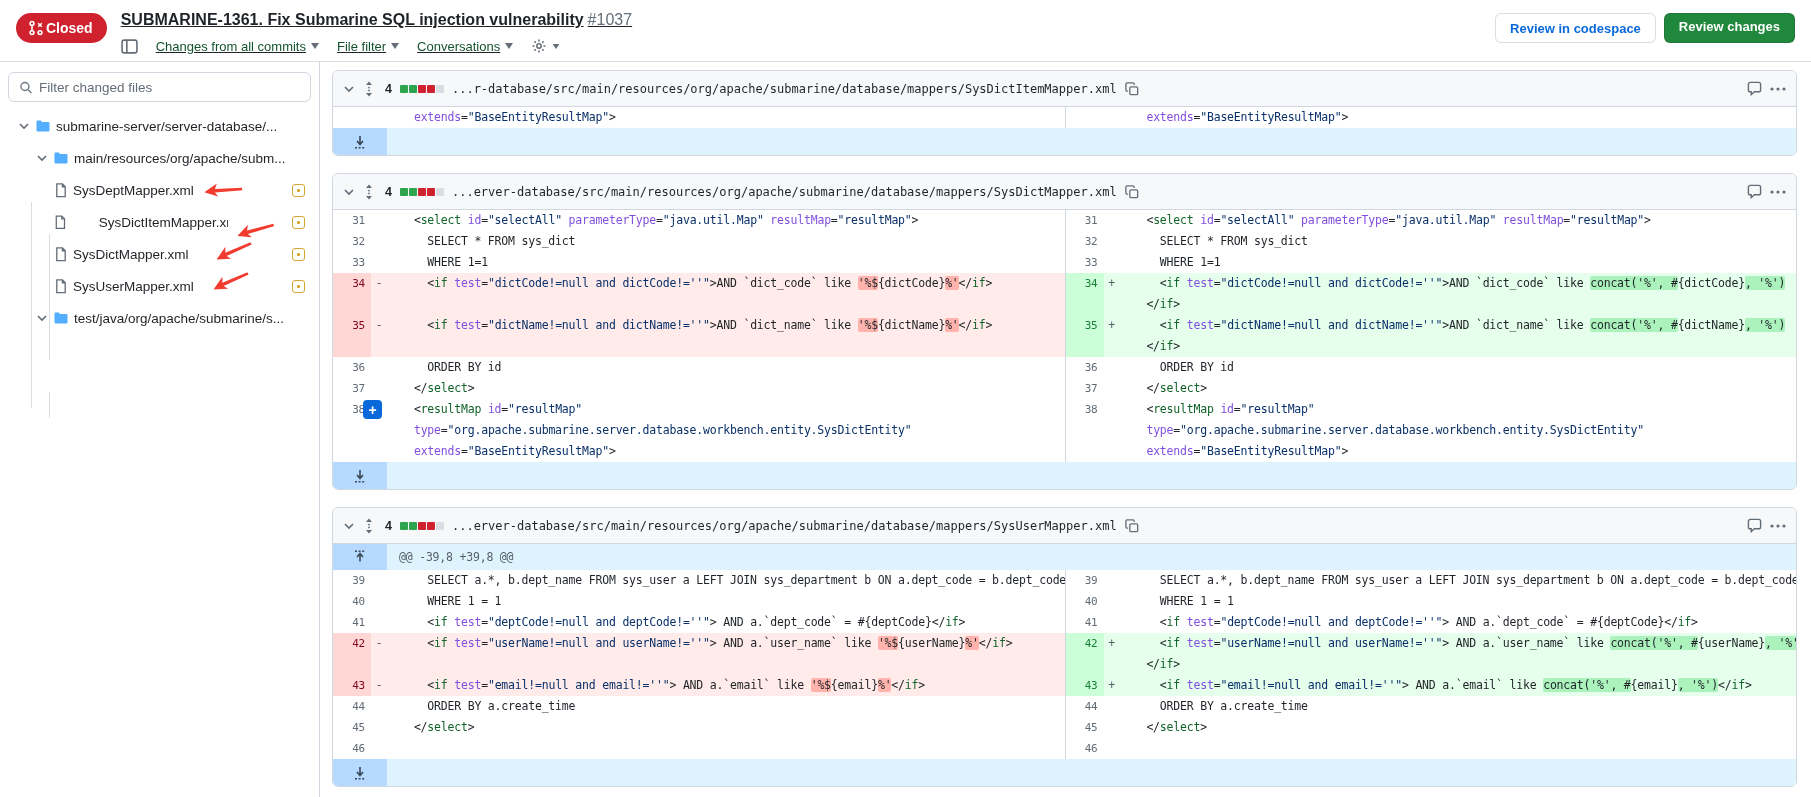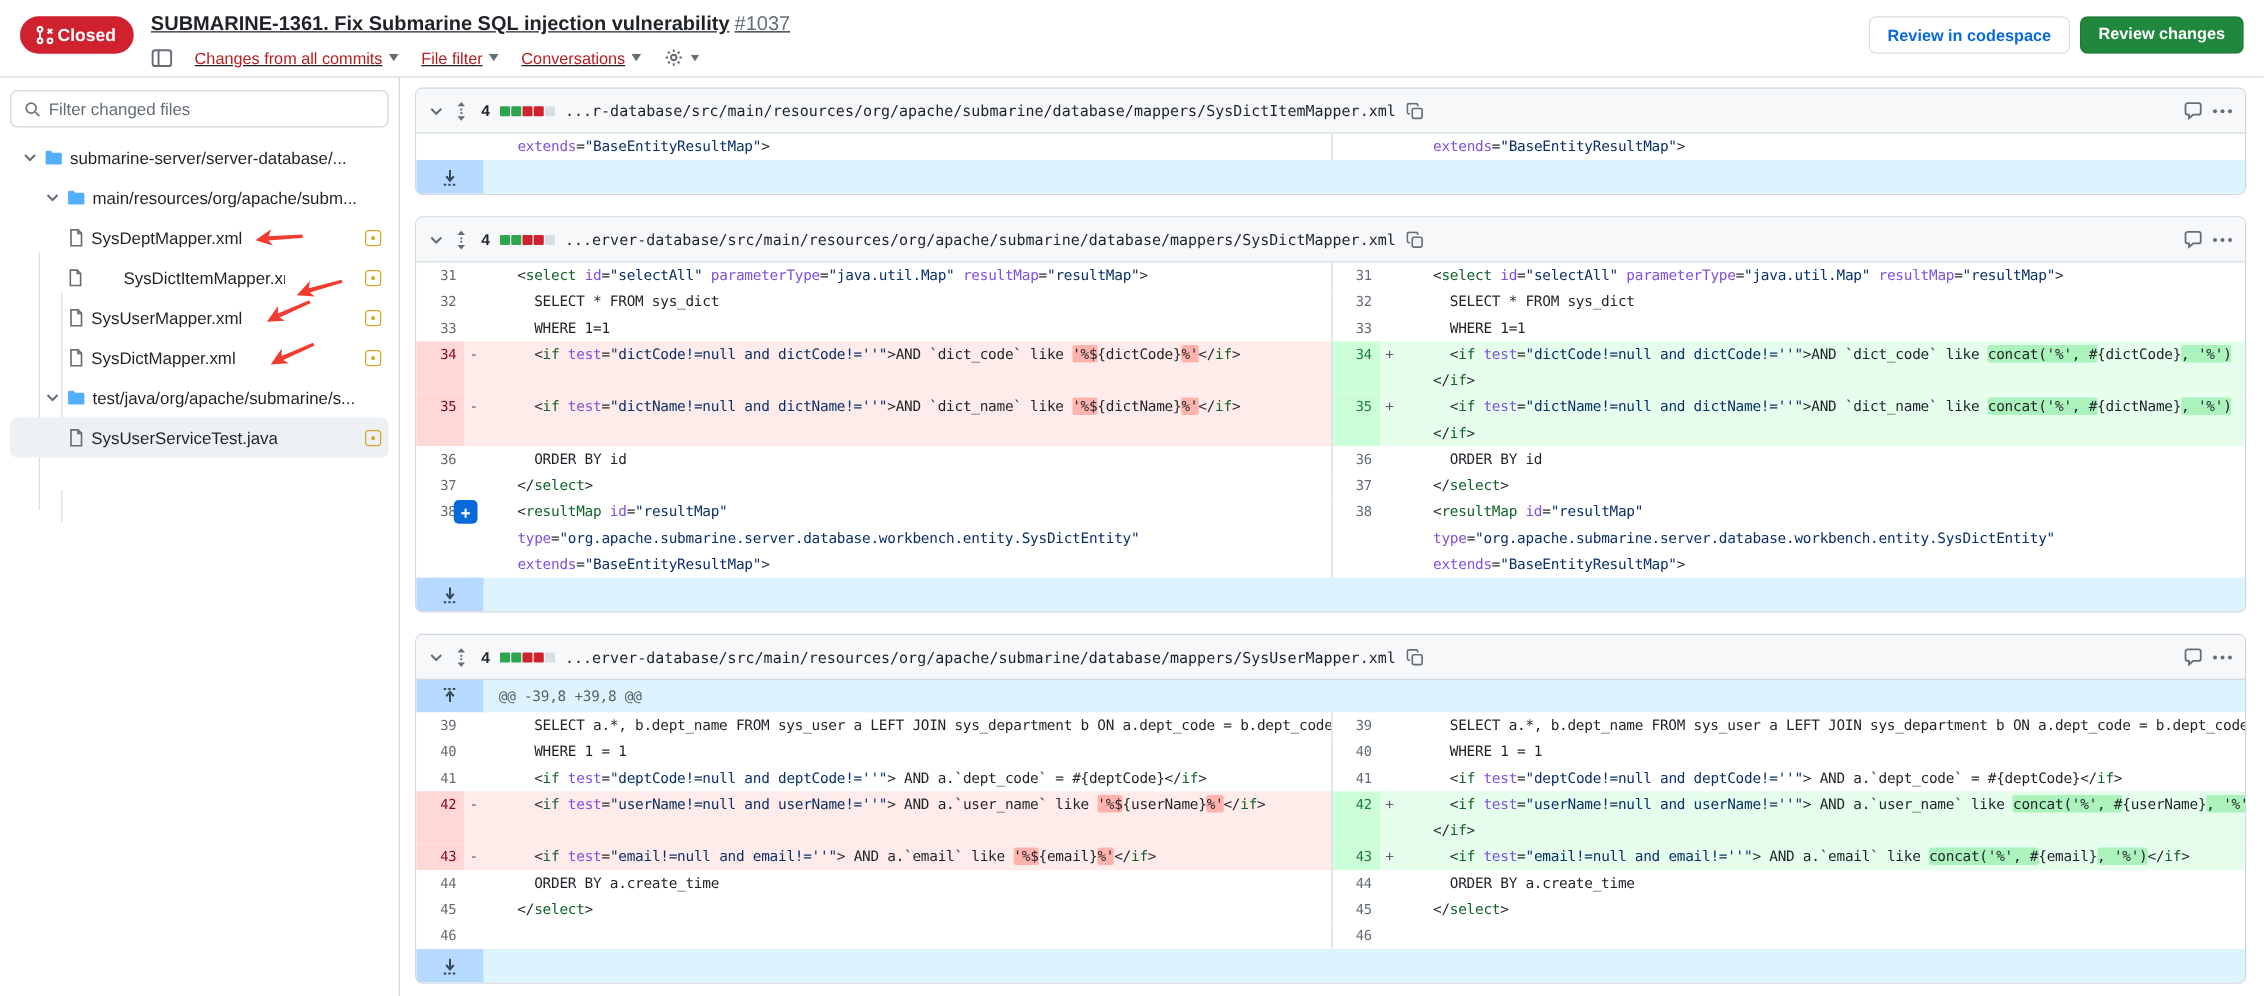--- a/index.html
+++ b/index.html
@@ -8,21 +8,21 @@
 
   
   .topbar { height:62px; border-bottom:1px solid #d8dee4; display:flex;
     align-items:flex-start; padding:10px 16px 0 16px; background:#fff; position:relative; }
   .badge-closed { display:flex; align-items:center; gap:2px; background:#cf222e; color:#fff;
     border-radius:999px; padding:7px 14px 7px 12px; font-size:14px; font-weight:600; margin-top:3px; }
   .titlecol { margin-left:14px; flex:1; min-width:0;text-decoration:underline; }
   .titleline { font-size:16px; font-weight:700; line-height:20px; }
   .titleline .prnum { color:#656d76; font-weight:400; margin-left:4px; }
   .toolbar { display:flex; align-items:center; gap:18px; margin-top:4px; height:24px; }
-  .tb-item { display:flex; align-items:center; gap:5px; color:#b91c1c; font-size:13px; cursor:pointer; }
+  .tb-item { display:flex; align-items:center; gap:5px; color:#14532d; font-size:13px; cursor:pointer; }
   .caret { width:8px; height:5px; fill:#656d76; }
   .icon-stroke { stroke:#656d76; fill:none; stroke-width:1.5; }
   .topbtns { display:flex; gap:8px; margin-top:3px; }
   .btn { font-size:13px; font-weight:600; border-radius:6px; padding:5px 14px; height:30px;
     display:flex; align-items:center; gap:6px; cursor:pointer; border:1px solid rgba(31,35,40,0.15); }
   .btn-codespace { background:#f6f8fa; color:#0969da; background:#fff; }
   .btn-review { background:#1f883d; color:#fff; border-color:rgba(31,35,40,0.15);flex-direction:column; }
   .btn-review .caret { fill:#fff; }
 
   
@@ -222,67 +222,56 @@
           <span class="tree-spacer"></span>
           <span class="statusicon">
             <i></i>
           </span>
         </div>
         <div class="tree-row" style="padding-left: 46px;">
           <svg width="14" height="15" viewBox="0 0 14 16">
             <path d="M2.5 1h6l3 3v10.5h-9z" fill="none" stroke="#636c76" stroke-width="1.4"></path>
             <path d="M8.5 1v3h3" fill="none" stroke="#636c76" stroke-width="1.4"></path>
           </svg>
+          <span class="tree-label">SysDictMapper.xml</span>
+          <span class="anno anno-3">
+            <svg width="38" height="14" viewBox="0 0 38 14">
+              <path d="M0 7 L14 0.5 L11 5.5 L38 9 L38 11.5 L10.5 9 L13 13.5 Z" fill="#f23b2f"></path>
+            </svg>
+          </span>
+          <span class="tree-spacer"></span>
+          <span class="statusicon">
+            <i></i>
+          </span>
+        </div>
+        <div class="tree-row" style="padding-left: 46px;">
+          <svg width="14" height="15" viewBox="0 0 14 16">
+            <path d="M2.5 1h6l3 3v10.5h-9z" fill="none" stroke="#636c76" stroke-width="1.4"></path>
+            <path d="M8.5 1v3h3" fill="none" stroke="#636c76" stroke-width="1.4"></path>
+          </svg>
           <span class="tree-label">SysUserMapper.xml</span>
           <span class="anno anno-4">
             <svg width="38" height="14" viewBox="0 0 38 14">
               <path d="M0 7 L14 0.5 L11 5.5 L38 9 L38 11.5 L10.5 9 L13 13.5 Z" fill="#f23b2f"></path>
             </svg>
           </span>
           <span class="tree-spacer"></span>
           <span class="statusicon">
             <i></i>
           </span>
         </div>
-        <div class="tree-row" style="padding-left: 46px;">
-          <svg width="14" height="15" viewBox="0 0 14 16">
-            <path d="M2.5 1h6l3 3v10.5h-9z" fill="none" stroke="#636c76" stroke-width="1.4"></path>
-            <path d="M8.5 1v3h3" fill="none" stroke="#636c76" stroke-width="1.4"></path>
-          </svg>
-          <span class="tree-label">SysDictMapper.xml</span>
-          <span class="anno anno-3">
-            <svg width="38" height="14" viewBox="0 0 38 14">
-              <path d="M0 7 L14 0.5 L11 5.5 L38 9 L38 11.5 L10.5 9 L13 13.5 Z" fill="#f23b2f"></path>
-            </svg>
-          </span>
-          <span class="tree-spacer"></span>
-          <span class="statusicon">
-            <i></i>
-          </span>
-        </div>
         <div class="tree-row" style="padding-left: 28px;">
           <svg width="12" height="12" viewBox="0 0 12 12">
             <path d="M2 4l4 4 4-4" fill="none" stroke="#636c76" stroke-width="1.6"></path>
           </svg>
           <svg width="16" height="14" viewBox="0 0 16 14">
             <path d="M1.5 2.5a1 1 0 0 1 1-1h3.2l1.5 1.6h6.3a1 1 0 0 1 1 1v7.4a1 1 0 0 1-1 1h-11a1 1 0 0 1-1-1z" fill="#54aeff"></path>
           </svg>
           <span class="tree-label">test/java/org/apache/submarine/s...</span>
           <span class="tree-spacer"></span>
-        </div>
-        <div class="tree-row selected" style="padding-left: 46px;">
-          <svg width="14" height="15" viewBox="0 0 14 16">
-            <path d="M2.5 1h6l3 3v10.5h-9z" fill="none" stroke="#636c76" stroke-width="1.4"></path>
-            <path d="M8.5 1v3h3" fill="none" stroke="#636c76" stroke-width="1.4"></path>
-          </svg>
-          <span class="tree-label">SysUserServiceTest.java</span>
-          <span class="tree-spacer"></span>
-          <span class="statusicon">
-            <i></i>
-          </span>
         </div>
       </div>
   </aside>
 
   <section class="content">
     <div id="panels">
         <div class="panel">
           <div class="panel-header">
             <span class="ph-btn">
               <svg width="12" height="12" viewBox="0 0 12 12">

